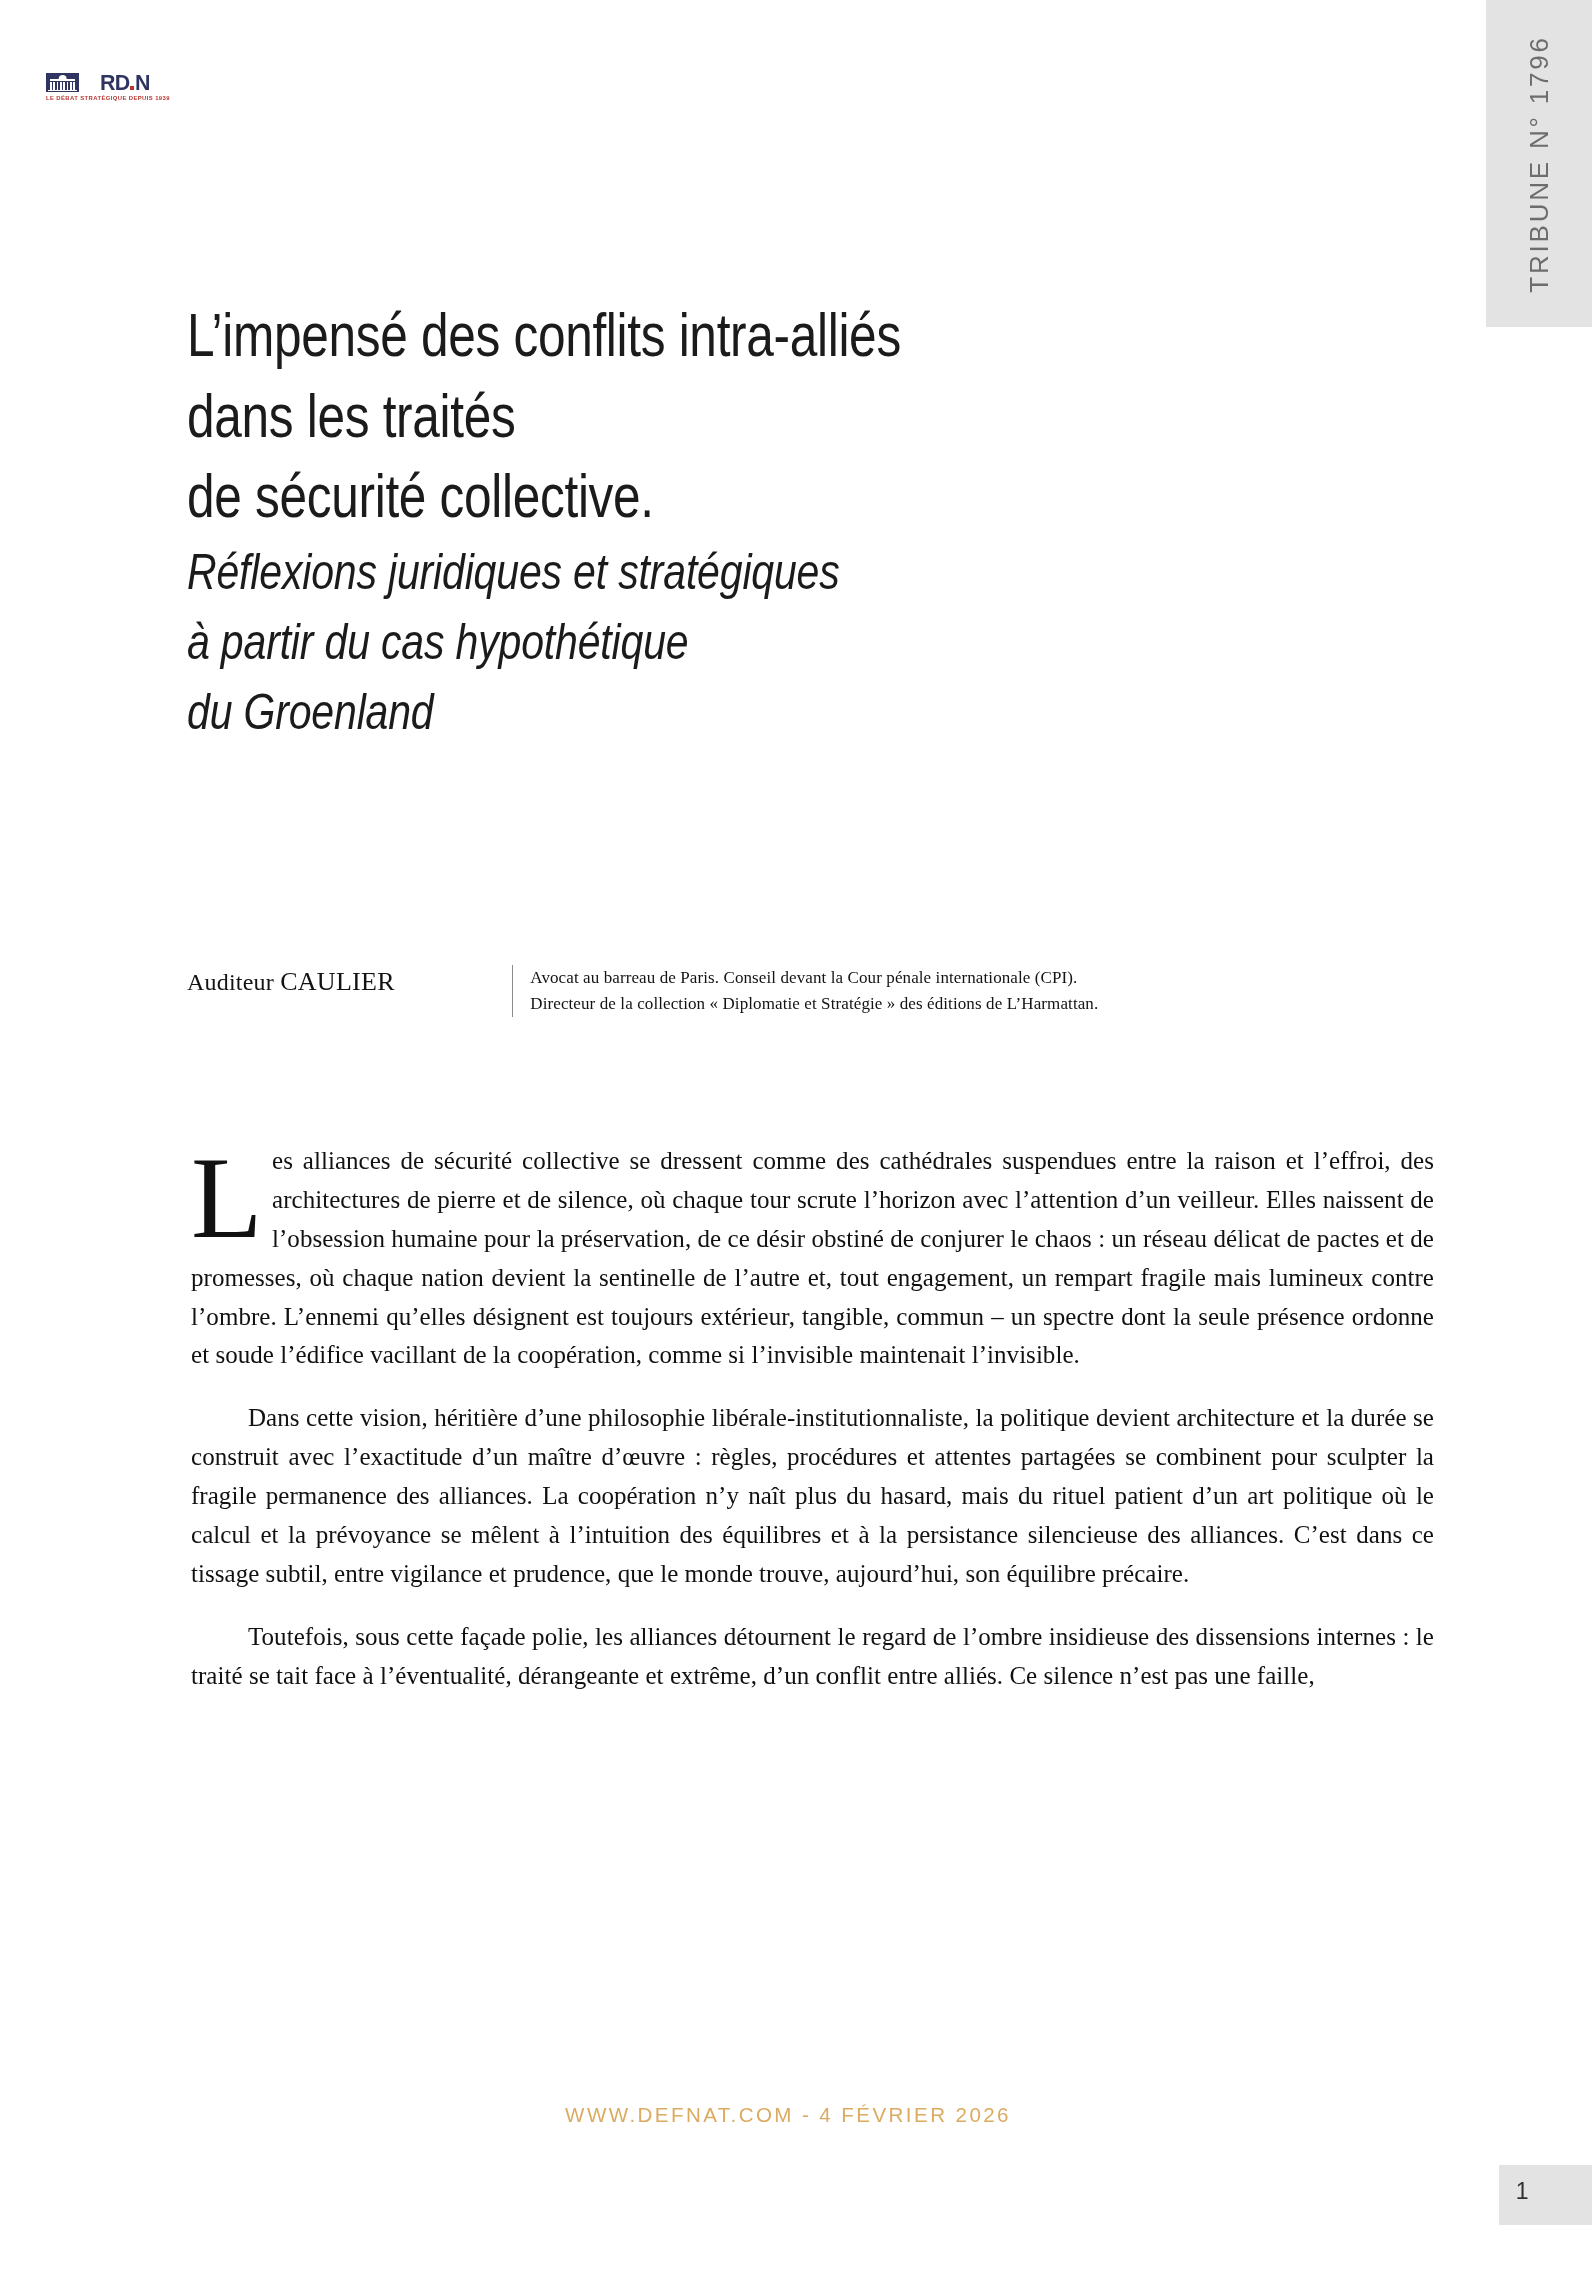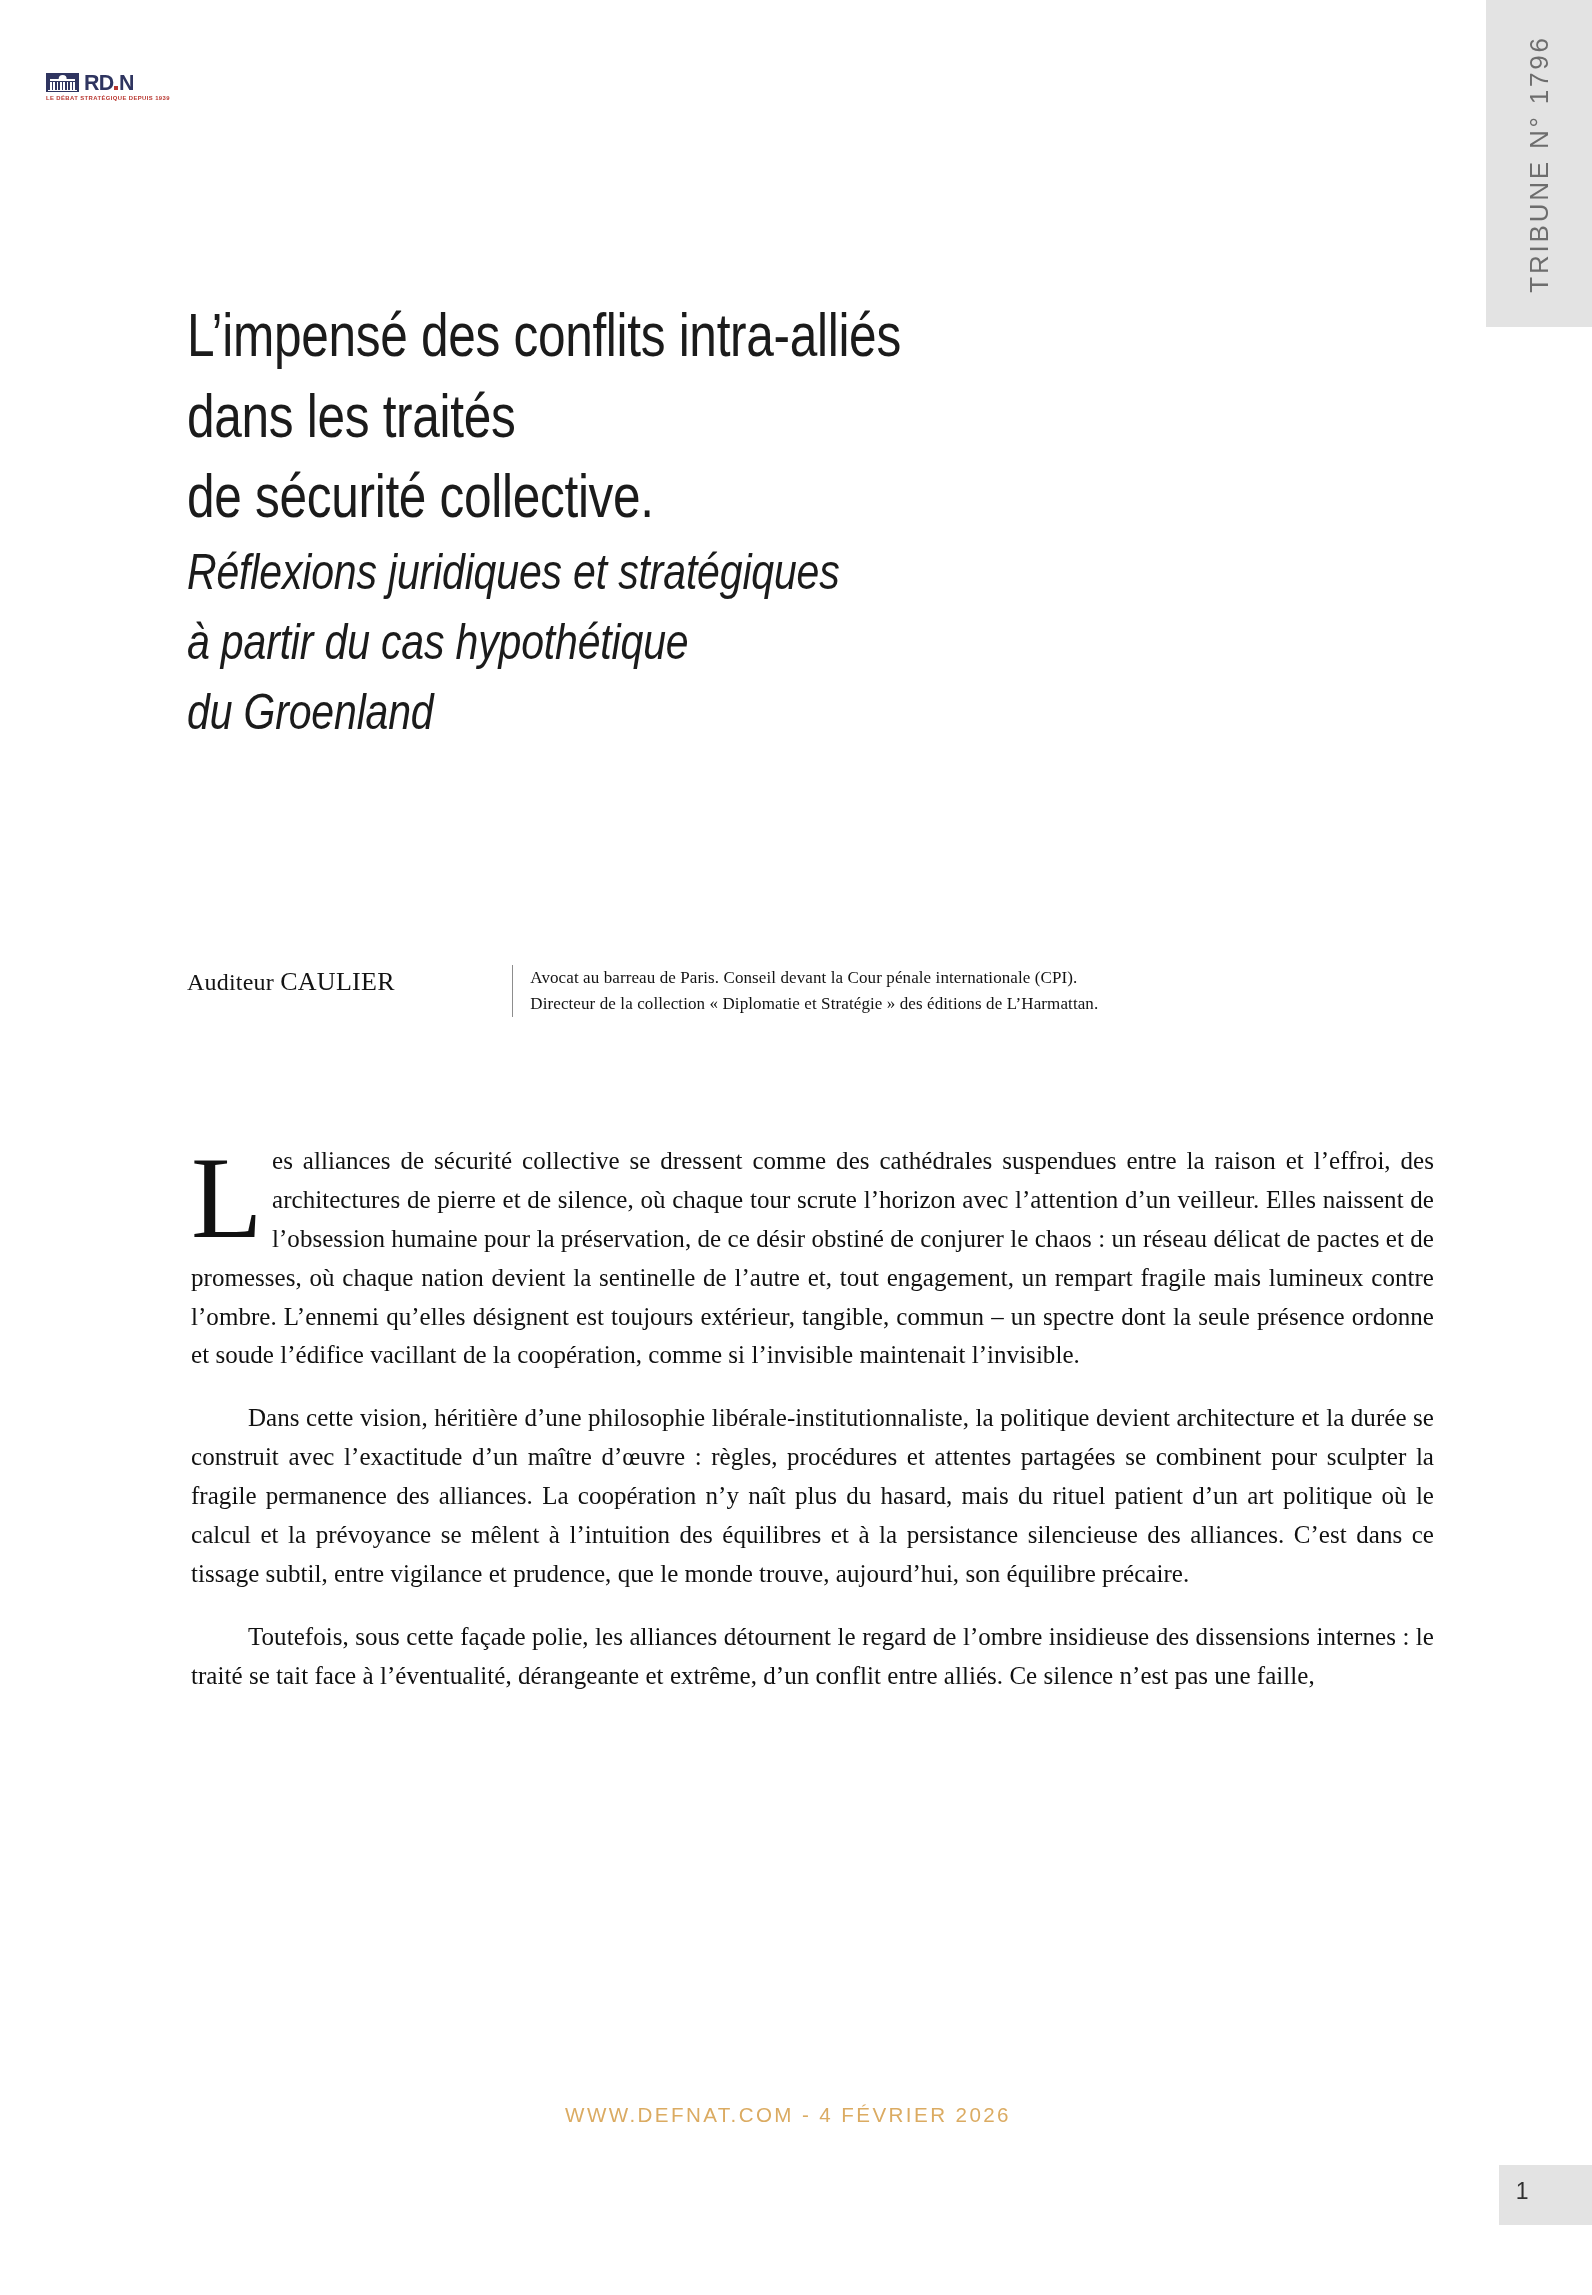--- a/index.html
+++ b/index.html
@@ -24,21 +24,21 @@
     position: absolute;
     left: 46px;
     top: 73px;
     display: flex;
     flex-direction: column;
     width: 107px;
   }
   .logo-row {
     display: flex;
     align-items: flex-end;
-    gap: 5px;
+    gap: 21px;
   }
   .logo-emblem {
     width: 33px;
     height: 19px;
     background: #2f3560;
     position: relative;
     flex: none;
     overflow: hidden;
   }
   .logo-emblem .roofline {

